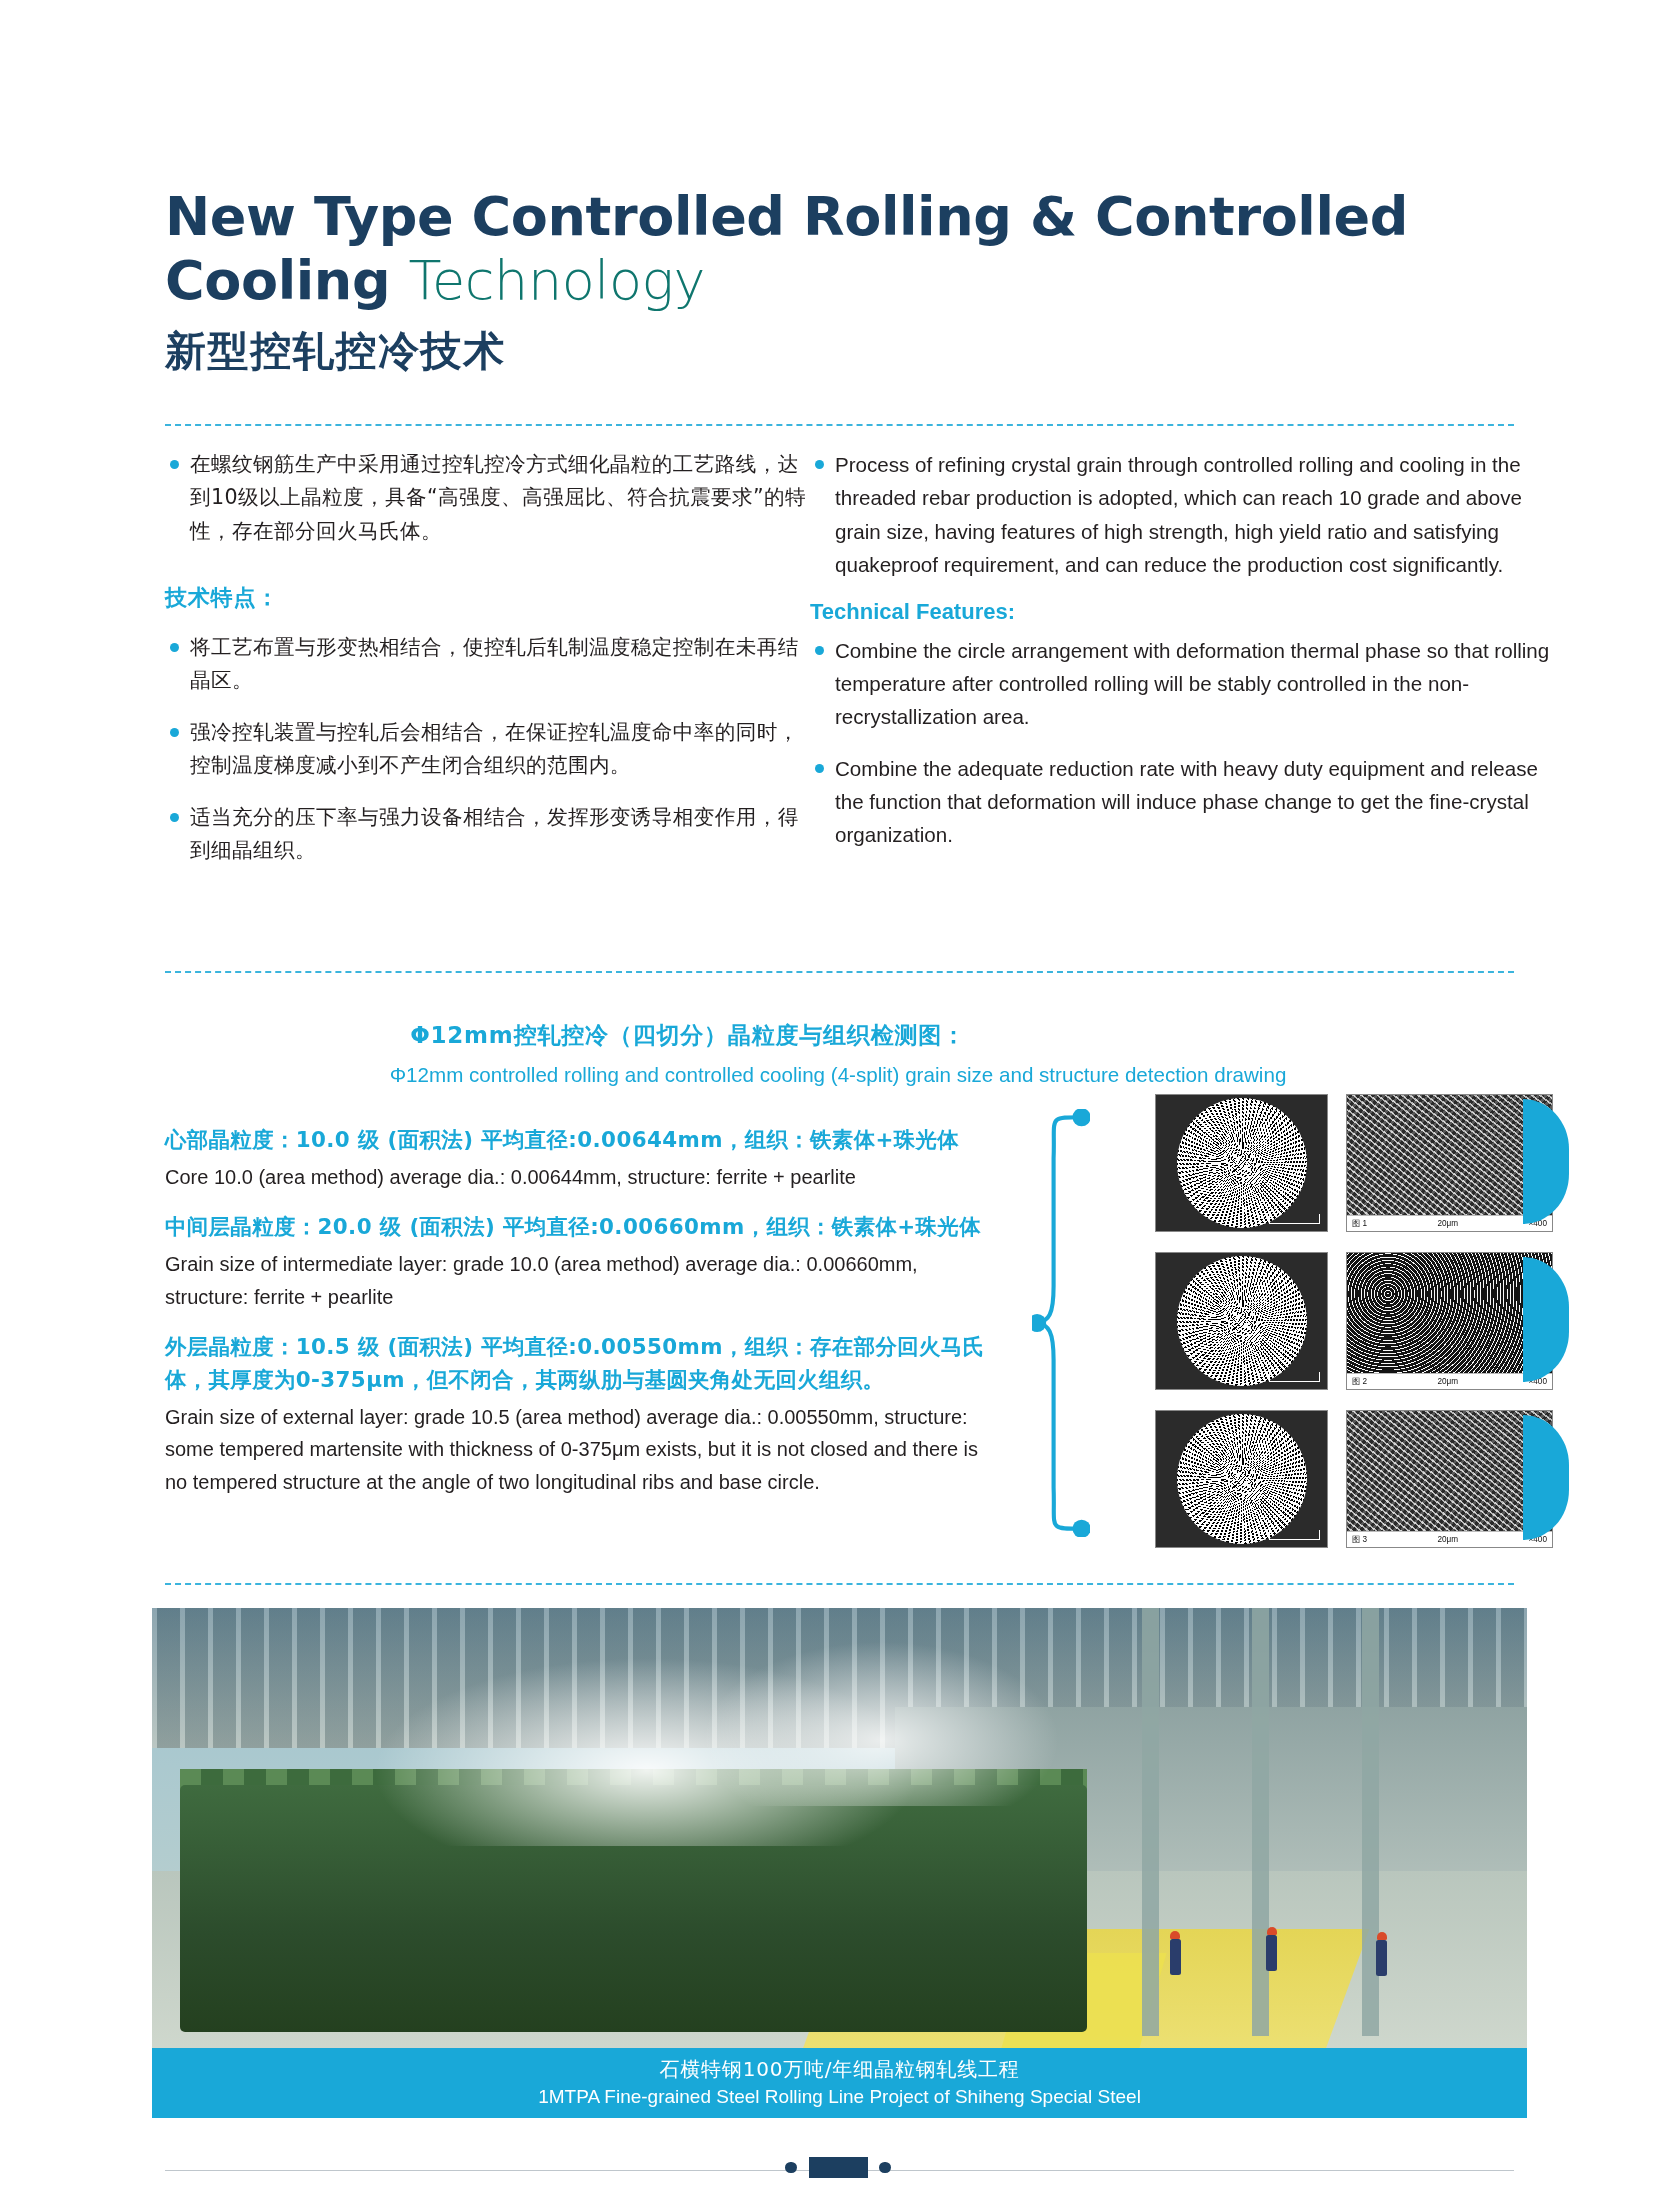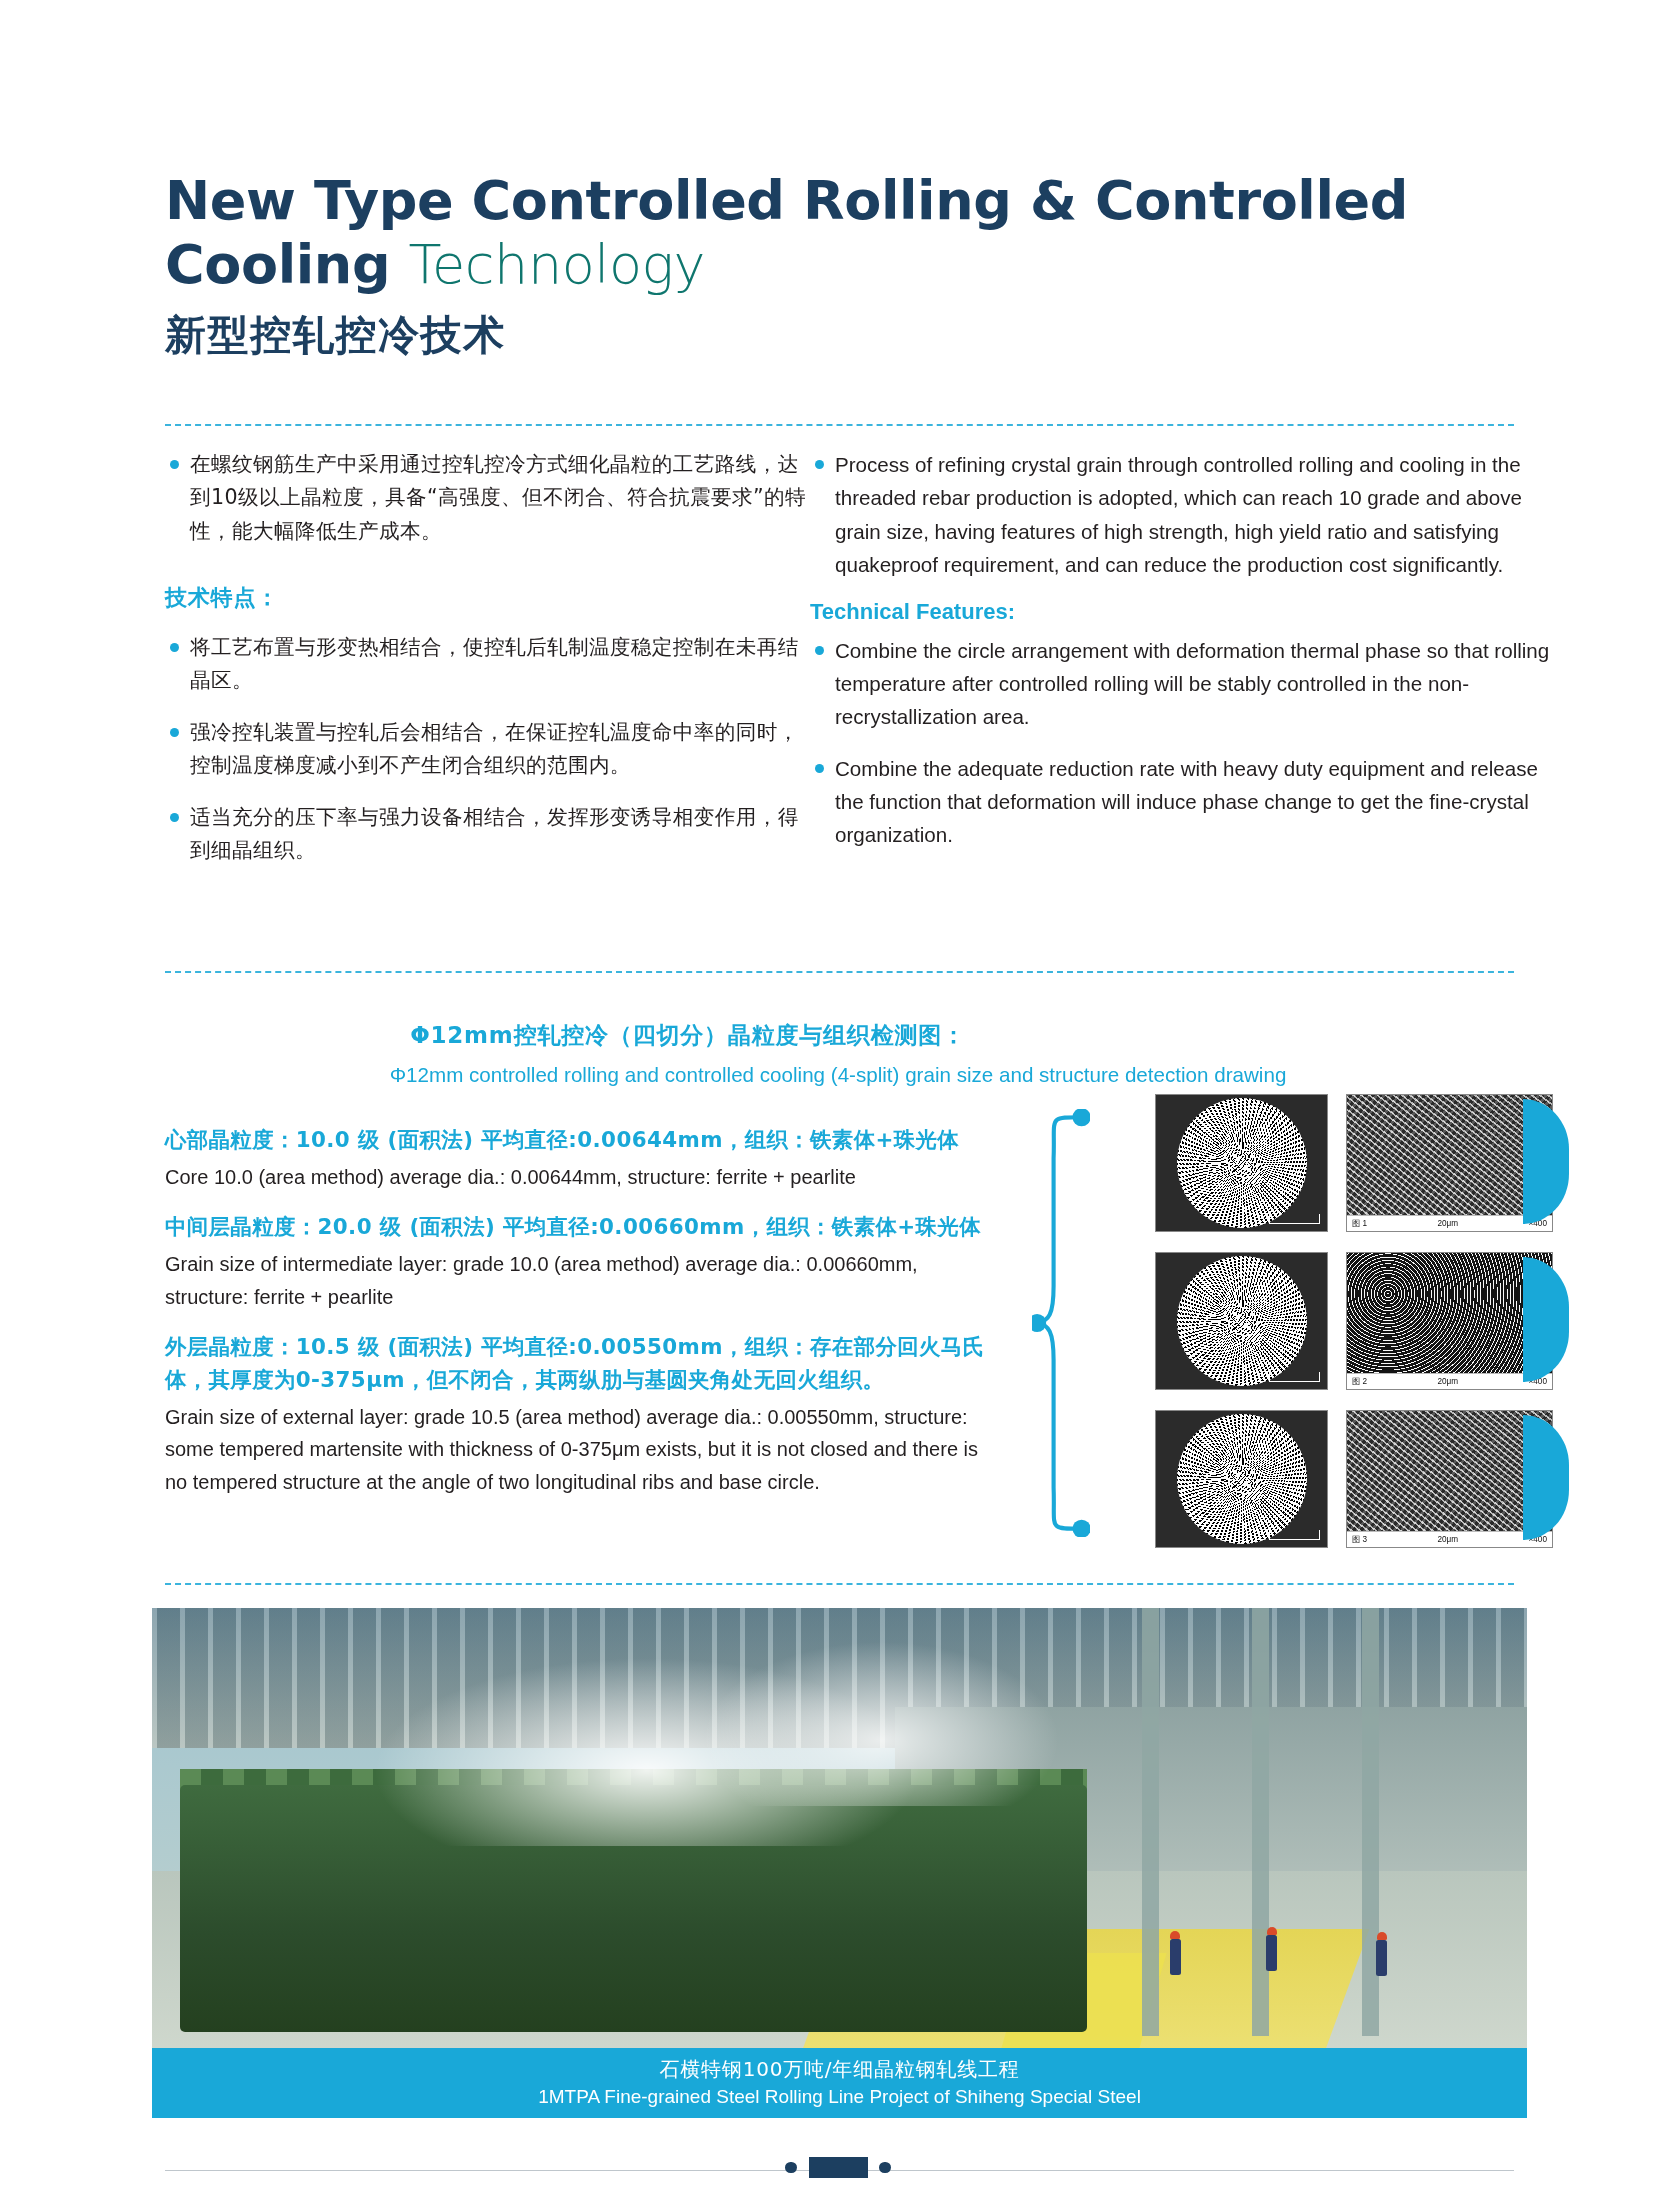--- a/index.html
+++ b/index.html
@@ -14,21 +14,21 @@
     overflow: hidden;
   }
   .page {
     position: absolute;
     left: 0; top: 0;
     width: 1676px; height: 2205px;
     background: #fff;
   }
 
   
-  .title-block { position:absolute; left:165px; top:169px; width:1398px; }
+  .title-block { position:absolute; left:165px; top:185px; width:1398px; }
   .title-en {
     font-size: 54px;
     font-weight: 700;
     color: #1c3f60;
     letter-spacing: -0.4px;
     line-height: 1.18;
     font-family: "DejaVu Sans", sans-serif;
   }
   .title-en .light { font-weight: 300; color:#0f766e; }
   .title-cn {
@@ -280,21 +280,21 @@
       <span>Cooling</span>
       <span class="light">Technology</span>
     </div>
     <div class="title-cn">新型控轧控冷技术</div>
   </div>
 
   <div class="dash-rule" style="left:165px; top:424px; width:1349px;"></div>
 
   <div class="intro col-left">
     <ul class="bl">
-      <li class="cn">在螺纹钢筋生产中采用通过控轧控冷方式细化晶粒的工艺路线，达到10级以上晶粒度，具备“高强度、但不闭合、符合抗震要求”的特性，能大幅降低生产成本。</li>
+      <li class="cn">在螺纹钢筋生产中采用通过控轧控冷方式细化晶粒的工艺路线，达到10级以上晶粒度，具备“高强度、高强屈比、符合抗震要求”的特性，存在部分回火马氏体。</li>
     </ul>
     <div class="sub-head-cn">技术特点：</div>
     <ul class="bl">
       <li class="cn">将工艺布置与形变热相结合，使控轧后轧制温度稳定控制在未再结晶区。</li>
       <li class="cn">强冷控轧装置与控轧后会相结合，在保证控轧温度命中率的同时，控制温度梯度减小到不产生闭合组织的范围内。</li>
       <li class="cn">适当充分的压下率与强力设备相结合，发挥形变诱导相变作用，得到细晶组织。</li>
     </ul>
   </div>
 
   <div class="intro col-right">

